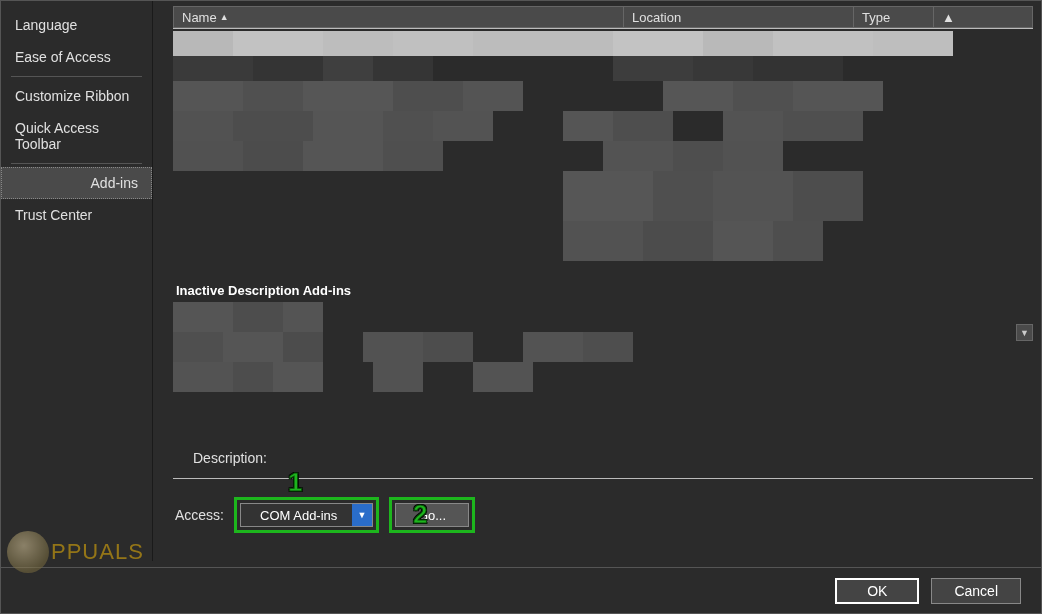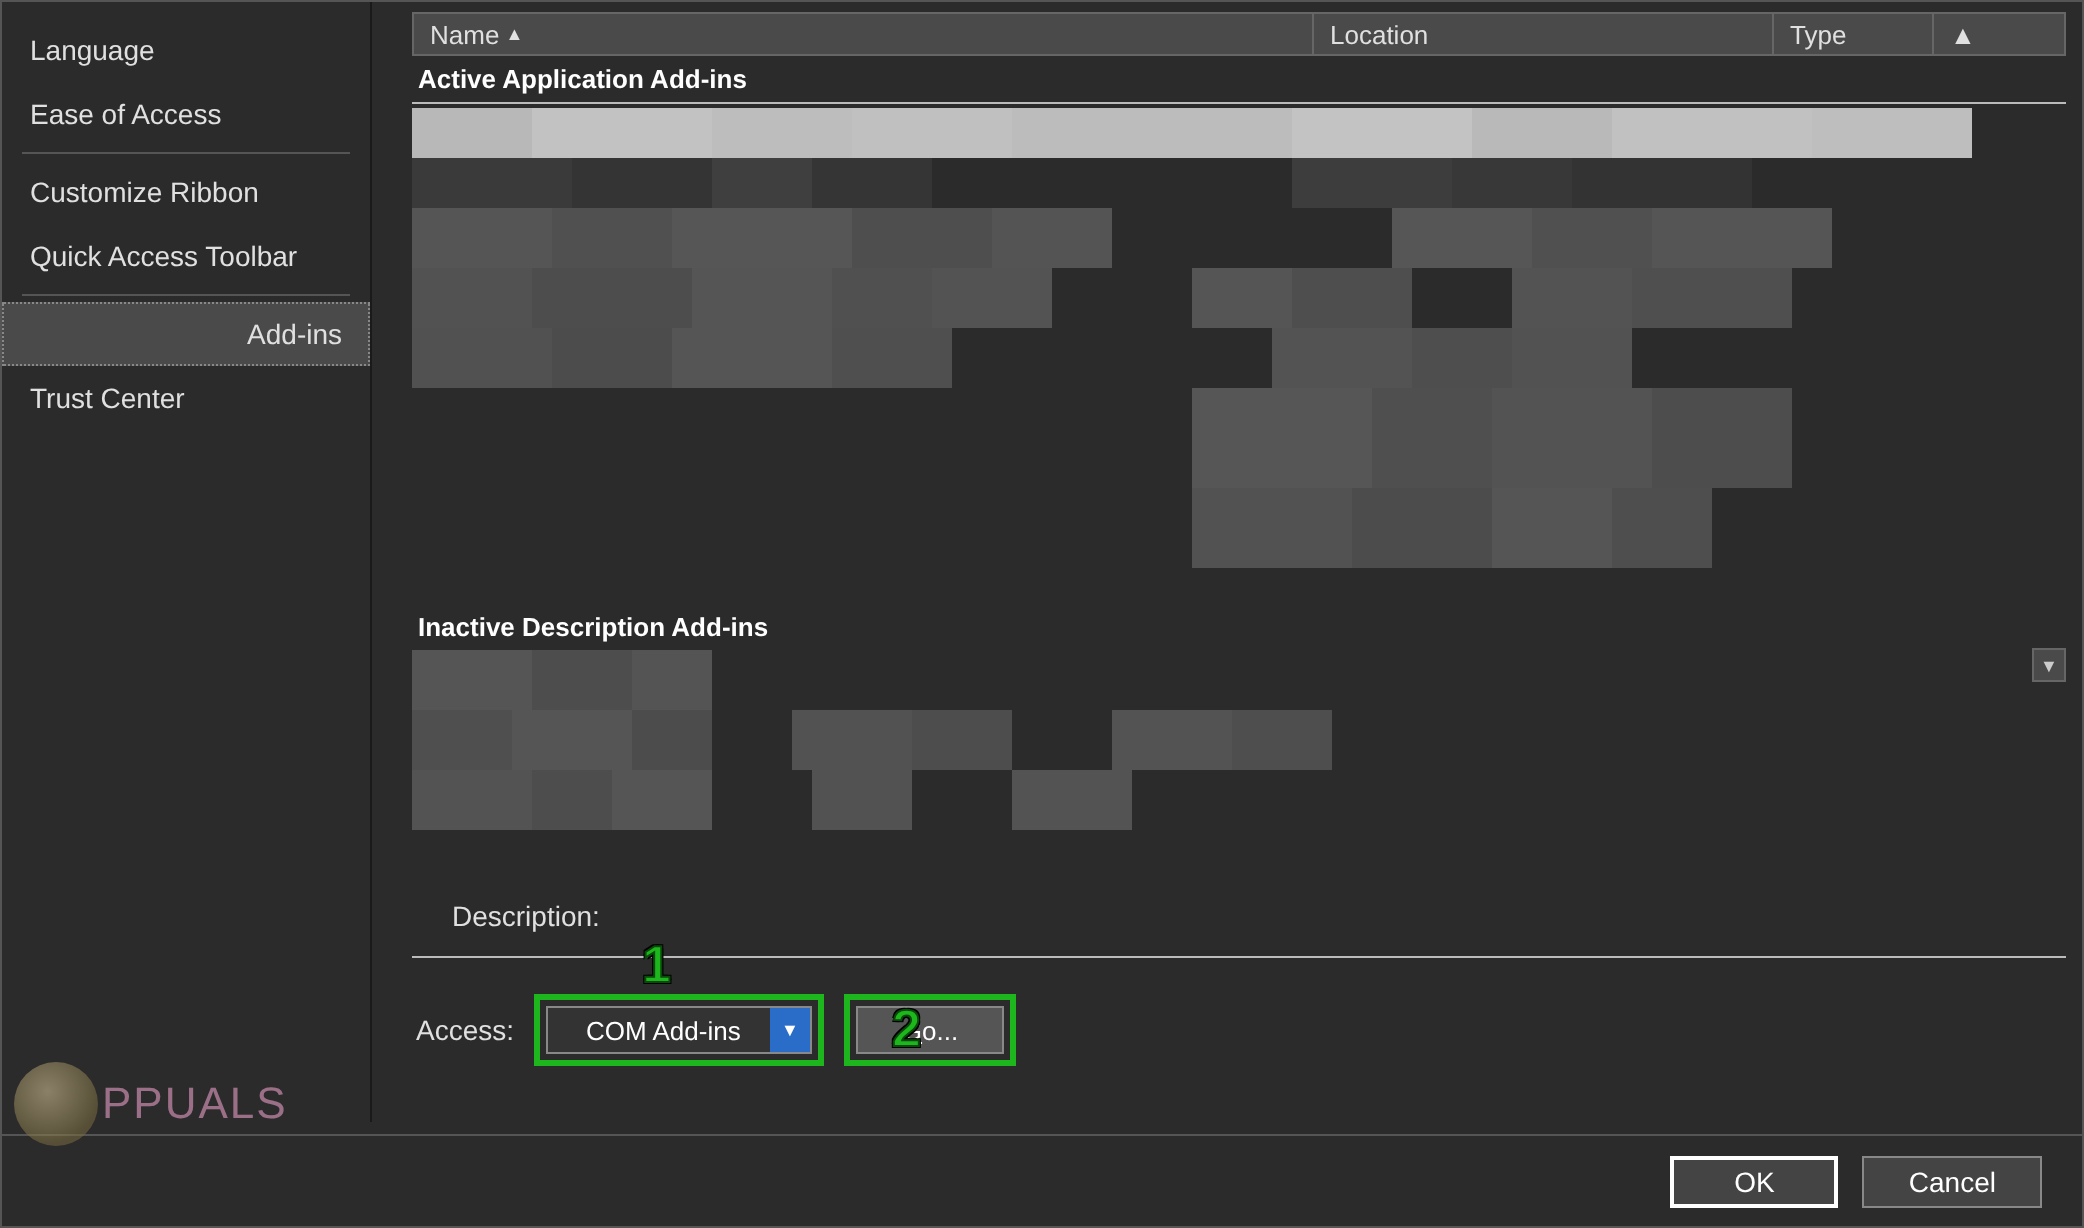--- a/index.html
+++ b/index.html
@@ -15,21 +15,21 @@
       height: 614px;
       overflow: hidden;
       position: relative;
       border: 1px solid #555;
     }
     .container {
       display: flex;
       height: 560px;
     }
     .sidebar {
-      width: 185px;
+      width: 152px;
       background: #2b2b2b;
       padding-top: 8px;
       border-right: 1px solid #1a1a1a;
     }
     .sidebar-item {
       padding: 8px 14px;
       font-size: 14px;
       color: #e0e0e0;
       cursor: pointer;
     }
@@ -230,21 +230,21 @@
     }
     .watermark-avatar {
       width: 42px;
       height: 42px;
       border-radius: 50%;
       background: radial-gradient(circle at 40% 35%, #d9c79a 0%, #7a6c3f 70%);
       position: relative;
     }
     .watermark-text {
       font-size: 22px;
-      color: #f9a8d4;
+      color: #eab308;
       font-weight: 400;
       letter-spacing: 1px;
     }
     .manage-section {
       position: relative;
     }
   </style>
 </head>
 <body>
 
@@ -265,21 +265,20 @@
       <div class="col-header col-name">
         <span>Name</span>
         <span class="sort-icon">▲</span>
       </div>
       <div class="col-header col-location">Location</div>
       <div class="col-header col-type">Type</div>
       <div class="col-header scroll-spacer">▲</div>
     </div>
 
     <div class="list-container">
-      <div class="group-header">Active Application Add-ins</div>
       <div class="active-group-rule"></div>
 
       <div class="pixelated-row">
         <div class="pixel-block" style="width:60px;background:#b8b8b8"></div>
         <div class="pixel-block" style="width:90px;background:#c2c2c2"></div>
         <div class="pixel-block" style="width:70px;background:#bdbdbd"></div>
         <div class="pixel-block" style="width:80px;background:#c0c0c0"></div>
         <div class="pixel-block" style="width:140px;background:#bcbcbc"></div>
         <div class="pixel-block" style="width:90px;background:#c3c3c3"></div>
         <div class="pixel-block" style="width:70px;background:#b9b9b9"></div>

